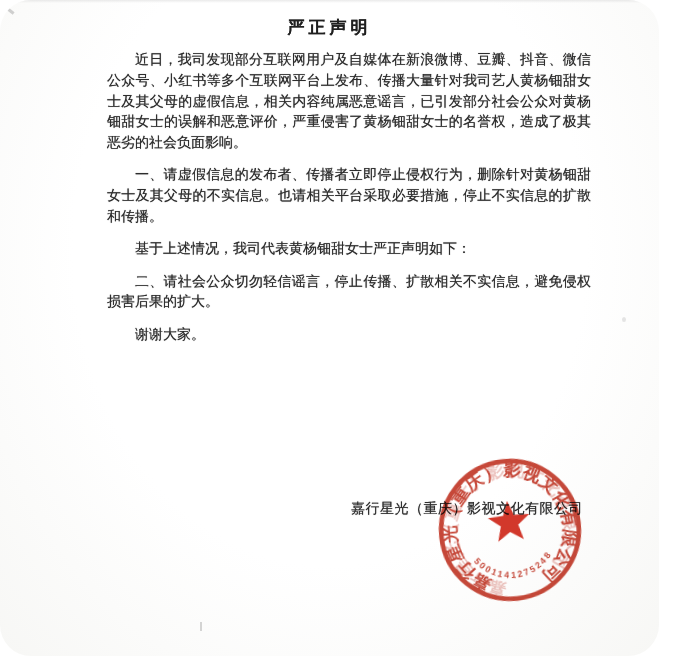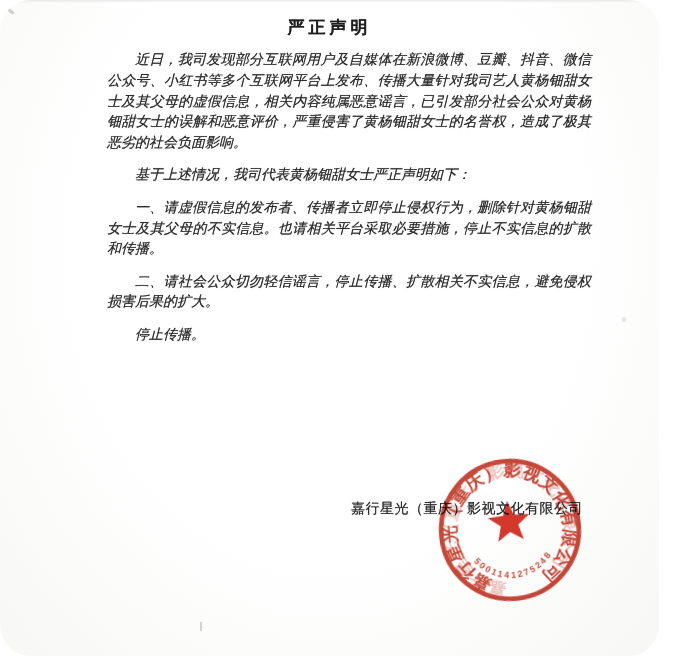--- a/index.html
+++ b/index.html
@@ -16,21 +16,21 @@
     position:absolute;top:16px;left:0;width:100%;text-align:center;
     font-size:17px;font-weight:bold;letter-spacing:4px;color:#1f1f1f;
     text-shadow:0 0 .6px rgba(20,20,20,.8);
   }
   .doc-body{
     position:absolute;left:107px;top:50px;width:484px;
     font-size:14px;line-height:20.8px;text-align:justify;
   }
   .doc-body p{
     margin:0 0 11.5px 0;text-indent:2em;
-    color:#2d2d2d;text-shadow:0 0 .7px rgba(35,35,35,.75);font-style:italic;
+    color:#2d2d2d;text-shadow:0 0 .7px rgba(35,35,35,.75);
   }
   .company-line{
     position:absolute;left:107px;top:500px;width:476px;
     text-align:right;font-size:14px;letter-spacing:.5px;color:#2d2d2d;
     text-shadow:0 0 .7px rgba(35,35,35,.75);
   }
   .date-line{
     position:absolute;left:107px;top:533px;width:471px;
     text-align:right;font-size:13.5px;letter-spacing:1px;color:#2d2d2d;
     text-shadow:0 0 .7px rgba(35,35,35,.75);
@@ -55,24 +55,24 @@
 
   <div class="top-edge"></div>
   <div class="scan-speck speck-corner"></div>
   <div class="scan-speck speck-tick"></div>
   <div class="scan-speck speck-mid"></div>
 
   <div class="doc-title">严正声明</div>
 
   <div class="doc-body">
     <p>近日，我司发现部分互联网用户及自媒体在新浪微博、豆瓣、抖音、微信公众号、小红书等多个互联网平台上发布、传播大量针对我司艺人黄杨钿甜女士及其父母的虚假信息，相关内容纯属恶意谣言，已引发部分社会公众对黄杨钿甜女士的误解和恶意评价，严重侵害了黄杨钿甜女士的名誉权，造成了极其恶劣的社会负面影响。</p>
+    <p>一、请虚假信息的发布者、传播者立即停止侵权行为，删除针对黄杨钿甜女士及其父母的不实信息。也请相关平台采取必要措施，停止不实信息的扩散和传播。</p>
     <p>基于上述情况，我司代表黄杨钿甜女士严正声明如下：</p>
-    <p>一、请虚假信息的发布者、传播者立即停止侵权行为，删除针对黄杨钿甜女士及其父母的不实信息。也请相关平台采取必要措施，停止不实信息的扩散和传播。</p>
     <p>二、请社会公众切勿轻信谣言，停止传播、扩散相关不实信息，避免侵权损害后果的扩大。</p>
-    <p>停止传播。</p>
+    <p>谢谢大家。</p>
   </div>
 
   <div class="company-line">嘉行星光（重庆）影视文化有限公司</div>
 
   <div class="seal">
     <svg viewBox="0 0 140 140" xmlns="http://www.w3.org/2000/svg">
       <defs>
         <path id="ringPath" d="M 48 117.1 A 52 52 0 1 1 92 117.1" fill="none"></path>
         <path id="numPath" d="M 32.3 96.4 A 46 46 0 0 0 107.7 96.4" fill="none"></path>
       </defs>

